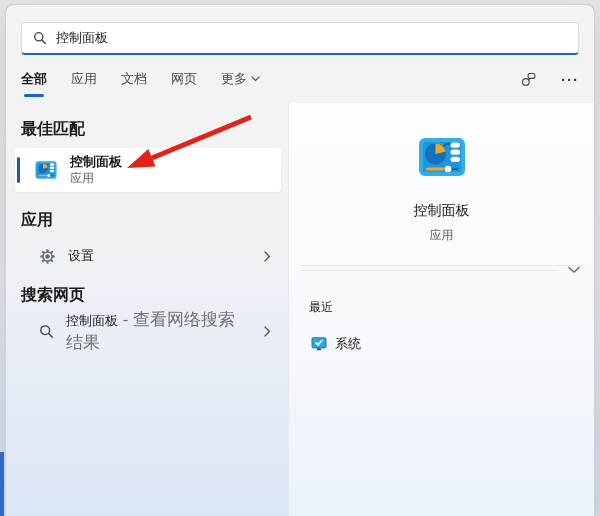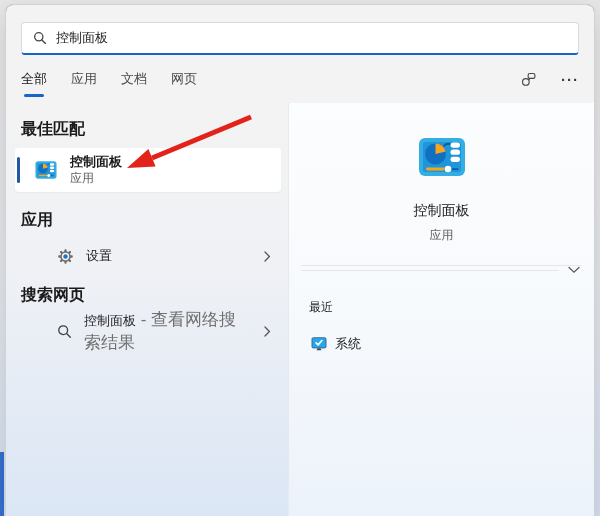--- a/index.html
+++ b/index.html
@@ -13,21 +13,21 @@
   .edge-strip{position:absolute;left:0;top:452px;width:4px;height:64px;background:#3470d2;}
 
   
   .header{background:#f3f3f3;padding:17px 15px 0;flex:0 0 auto;}
   .searchbox{height:33px;display:flex;align-items:center;gap:9px;background:#fff;
     border:1px solid #dadada;border-bottom:2px solid #1466c8;border-radius:4px;padding:0 11px;}
   .searchbox input{border:none;outline:none;background:transparent;flex:1;
     font:13px "Liberation Sans","DejaVu Sans",sans-serif;color:#1a1a1a;padding:0;}
   .tabs{display:flex;align-items:center;height:48px;gap:24px;font-size:13px;color:#494949;}
   .tab{position:relative;height:100%;display:flex;align-items:center;gap:4px;cursor:default;}
-  .tab.active{font-weight:normal;color:#191919;}
+  .tab.active{font-weight:bold;color:#191919;}
   .tab.active .underline{position:absolute;left:50%;transform:translateX(-50%);bottom:6px;
     width:20px;height:3px;border-radius:3px;background:#1466c8;}
   .tabs .spacer{flex:1;}
   .tabs .trailing{display:flex;align-items:center;gap:24px;}
   .ellipsis{font-size:15px;font-weight:bold;color:#3c3c3c;letter-spacing:1px;line-height:1;}
 
   
   .body{flex:1;display:flex;min-height:0;}
   .left{width:282px;flex:0 0 282px;
     background:linear-gradient(180deg,#f3f3f3 0%,#eff1f5 40%,#dbe6f5 100%);
@@ -37,21 +37,21 @@
 
   .section-label{font-size:16px;font-weight:bold;color:#1b1b1b;margin:12px 0 8px 15px;}
   .best-card{margin:2px 7px 4px 9px;height:44px;background:#fff;border-radius:4px;
     display:flex;align-items:center;padding-left:20px;gap:13px;position:relative;
     box-shadow:0 1px 2px rgba(0,0,0,.04);}
   .best-card .accent{position:absolute;left:2px;top:50%;transform:translateY(-50%);
     width:3px;height:26px;border-radius:3px;background:#2157a3;}
   .bc-title{font-size:13px;font-weight:bold;color:#191919;line-height:1.3;}
   .bc-sub{font-size:12px;color:#5f5f5f;line-height:1.3;}
 
-  .list-row{height:34px;display:flex;align-items:center;padding-left:51px;padding-right:17px;gap:8px;
+  .list-row{height:34px;display:flex;align-items:center;padding-left:33px;padding-right:17px;gap:8px;
     font-size:13px;color:#1b1b1b;margin-bottom:2px;}
   .list-row .grow{flex:1;}
   .muted{color:#707070;font-size:17px;}
   .chev{flex:0 0 auto;display:flex;align-items:center;}
 
   
   .hero{padding-top:30px;text-align:center;}
   .hero-title{margin-top:17px;font-size:14px;color:#1a1a1a;}
   .hero-sub{margin-top:7px;font-size:12px;color:#5f5f5f;}
   .divider{border-top:1px solid #e3e6eb;margin:21px 12px 0;}
@@ -91,20 +91,28 @@
         <span class="underline"></span>
       </div>
       <div class="tab">
         <span>应用</span>
       </div>
       <div class="tab">
         <span>文档</span>
       </div>
       <div class="tab">
         <span>网页</span>
+      </div>
+      <div class="tab">
+        <span>更多</span>
+        <span>
+          <svg width="9" height="6" viewBox="0 0 11 7" fill="none" stroke="#4a4a4a" stroke-width="1.3" stroke-linecap="round">
+            <polyline points="1,1 5.5,5.3 10,1"></polyline>
+          </svg>
+        </span>
       </div>
       <div class="spacer"></div>
       <div class="trailing">
         <span>
           <svg width="17" height="17" viewBox="0 0 18 18" fill="none" stroke="#464646" stroke-width="1.2">
             <rect x="8.6" y="2.6" width="7.2" height="5.2" rx="1.8"></rect>
             <path d="M10.4 7.8 L9.4 9.6"></path>
             <circle cx="6.2" cy="11.6" r="3.5"></circle>
           </svg>
         </span>

